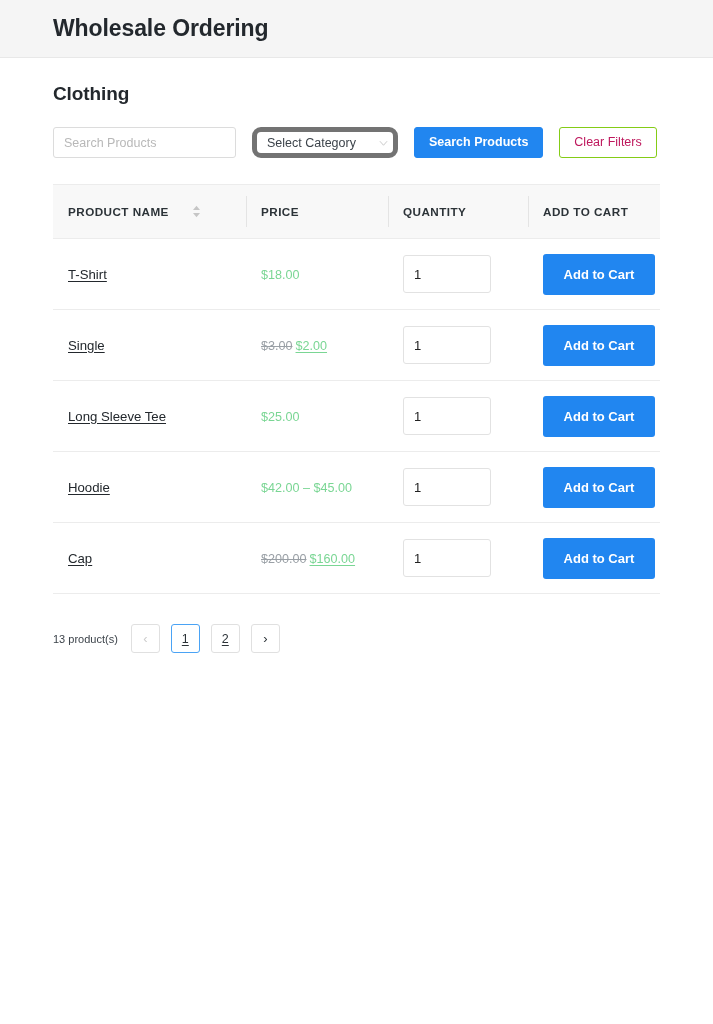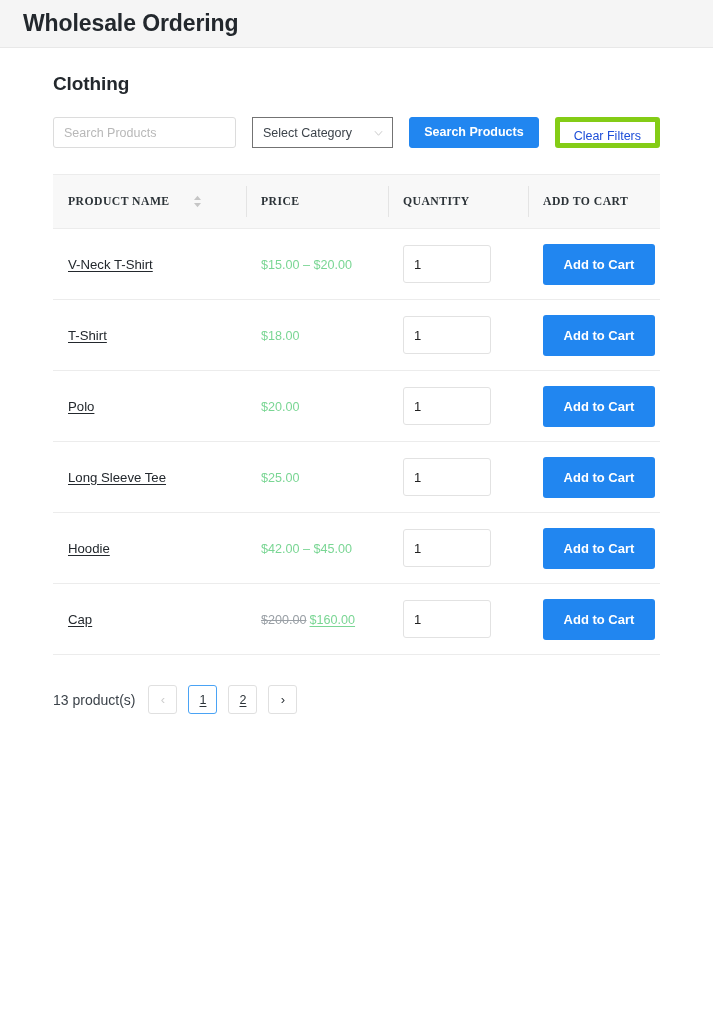--- a/index.html
+++ b/index.html
@@ -7,25 +7,25 @@
     margin: 0; padding: 0;
     width: 713px; height: 1024px;
     background: #ffffff;
     font-family: "Liberation Sans", sans-serif;
     -webkit-font-smoothing: antialiased;
   }
   #page { position: relative; width: 713px; height: 1024px; overflow: hidden; background:#fff; }
 
   
   .topbar {
-    height: 48px;
+    height: 58px;
     background: #f5f5f5;
     border-bottom: 1px solid #e8e8e8;
     display: flex; align-items: center;
-    padding-left: 23px;
+    padding-left: 53px;
   }
   .topbar-title {
     font-size: 23px;
     font-weight: 600;
     color: #23282d;
     letter-spacing: -0.1px;
   }
 
   
   .body-wrap { padding: 0 53px 0 53px; }
@@ -60,22 +60,22 @@
   .search-input::placeholder { color: #b8b8b8; }
 
   .select-wrap {
     position: relative;
     width: 146px;
     height: 31px;
   }
   .cat-select {
     width: 100%;
     height: 100%;
-    border: 1px solid #737373;
-    border-radius: 0;
+    border: 5px solid #737373;
+    border-radius: 9px;
     background: #fff;
     font-family: "Liberation Sans", sans-serif;
     font-size: 12.5px;
     color: #3c434a;
     padding: 0 26px 0 10px;
     outline: none;
     -webkit-appearance: none;
     -moz-appearance: none;
     appearance: none;
     cursor: pointer;
@@ -101,22 +101,22 @@
     border: 1px solid transparent;
   }
   .btn-primary {
     background: #2186f0;
     color: #fff;
     border-color: #2186f0;
     font-weight: 600;
   }
   .btn-default {
     background: #fff;
-    color: #1d4ed8;
-    border: 5px solid #84cc16;
+    color: #be185d;
+    border: 1px solid #84cc16;
   }
 
   
   .ptable {
     width: 100%;
     border-collapse: collapse;
     margin-top: 26px;
     table-layout: fixed;
   }
   .ptable thead th {
@@ -125,21 +125,20 @@
     border-bottom: 1px solid #ececec;
     height: 54px;
     text-align: left;
     vertical-align: middle;
     font-size: 11.7px;
     font-weight: 600;
     letter-spacing: 0.45px;
     color: #2c3338;
     padding: 0 0 0 15px;
     position: relative;
-    font-family: Liberation Serif, serif;
   }
   .ptable thead th.divided::before {
     content: "";
     position: absolute;
     left: 0; top: 11px; bottom: 11px;
     width: 1px;
     background: #e4e4e4;
   }
   .th-inner { display: flex; align-items: center; }
   .sort-icon {
@@ -207,21 +206,21 @@
   }
 
   
   .pagination-row {
     display: flex;
     align-items: center;
     margin-top: 30px;
     gap: 11px;
   }
   .count-label {
-    font-size: 14px;
+    font-size: 11px;
     color: #3c434a;
     margin-right: 2px;
   }
   .pg {
     min-width: 29px;
     height: 29px;
     border: 1px solid #e0e0e0;
     border-radius: 3px;
     background: #fff;
     display: inline-flex;
@@ -299,34 +298,28 @@
           <th class="divided">
             <span>QUANTITY</span>
           </th>
           <th class="divided">
             <span>ADD TO CART</span>
           </th>
         </tr>
       </thead>
       <tbody id="table-body">
           <tr>
-            <td><span class="prod-link">V-Neck T-Shirt</span></td>
-            <td><span class="price">$15.00 – $20.00</span></td>
-            <td><input type="text" class="qty-input" value="1" style=""></td>
-            <td><button class="addcart-btn">Add to Cart</button></td>
-          </tr>
-          <tr>
             <td><span class="prod-link">T-Shirt</span></td>
             <td><span class="price">$18.00</span></td>
             <td><input type="text" class="qty-input" value="1" style=""></td>
             <td><button class="addcart-btn">Add to Cart</button></td>
           </tr>
           <tr>
-            <td><span class="prod-link">Polo</span></td>
-            <td><span class="price">$20.00</span></td>
+            <td><span class="prod-link">Single</span></td>
+            <td><span class="price-old">$3.00</span><span class="price-new">$2.00</span></td>
             <td><input type="text" class="qty-input" value="1" style=""></td>
             <td><button class="addcart-btn">Add to Cart</button></td>
           </tr>
           <tr>
             <td><span class="prod-link">Long Sleeve Tee</span></td>
             <td><span class="price">$25.00</span></td>
             <td><input type="text" class="qty-input" value="1" style=""></td>
             <td><button class="addcart-btn">Add to Cart</button></td>
           </tr>
           <tr>

